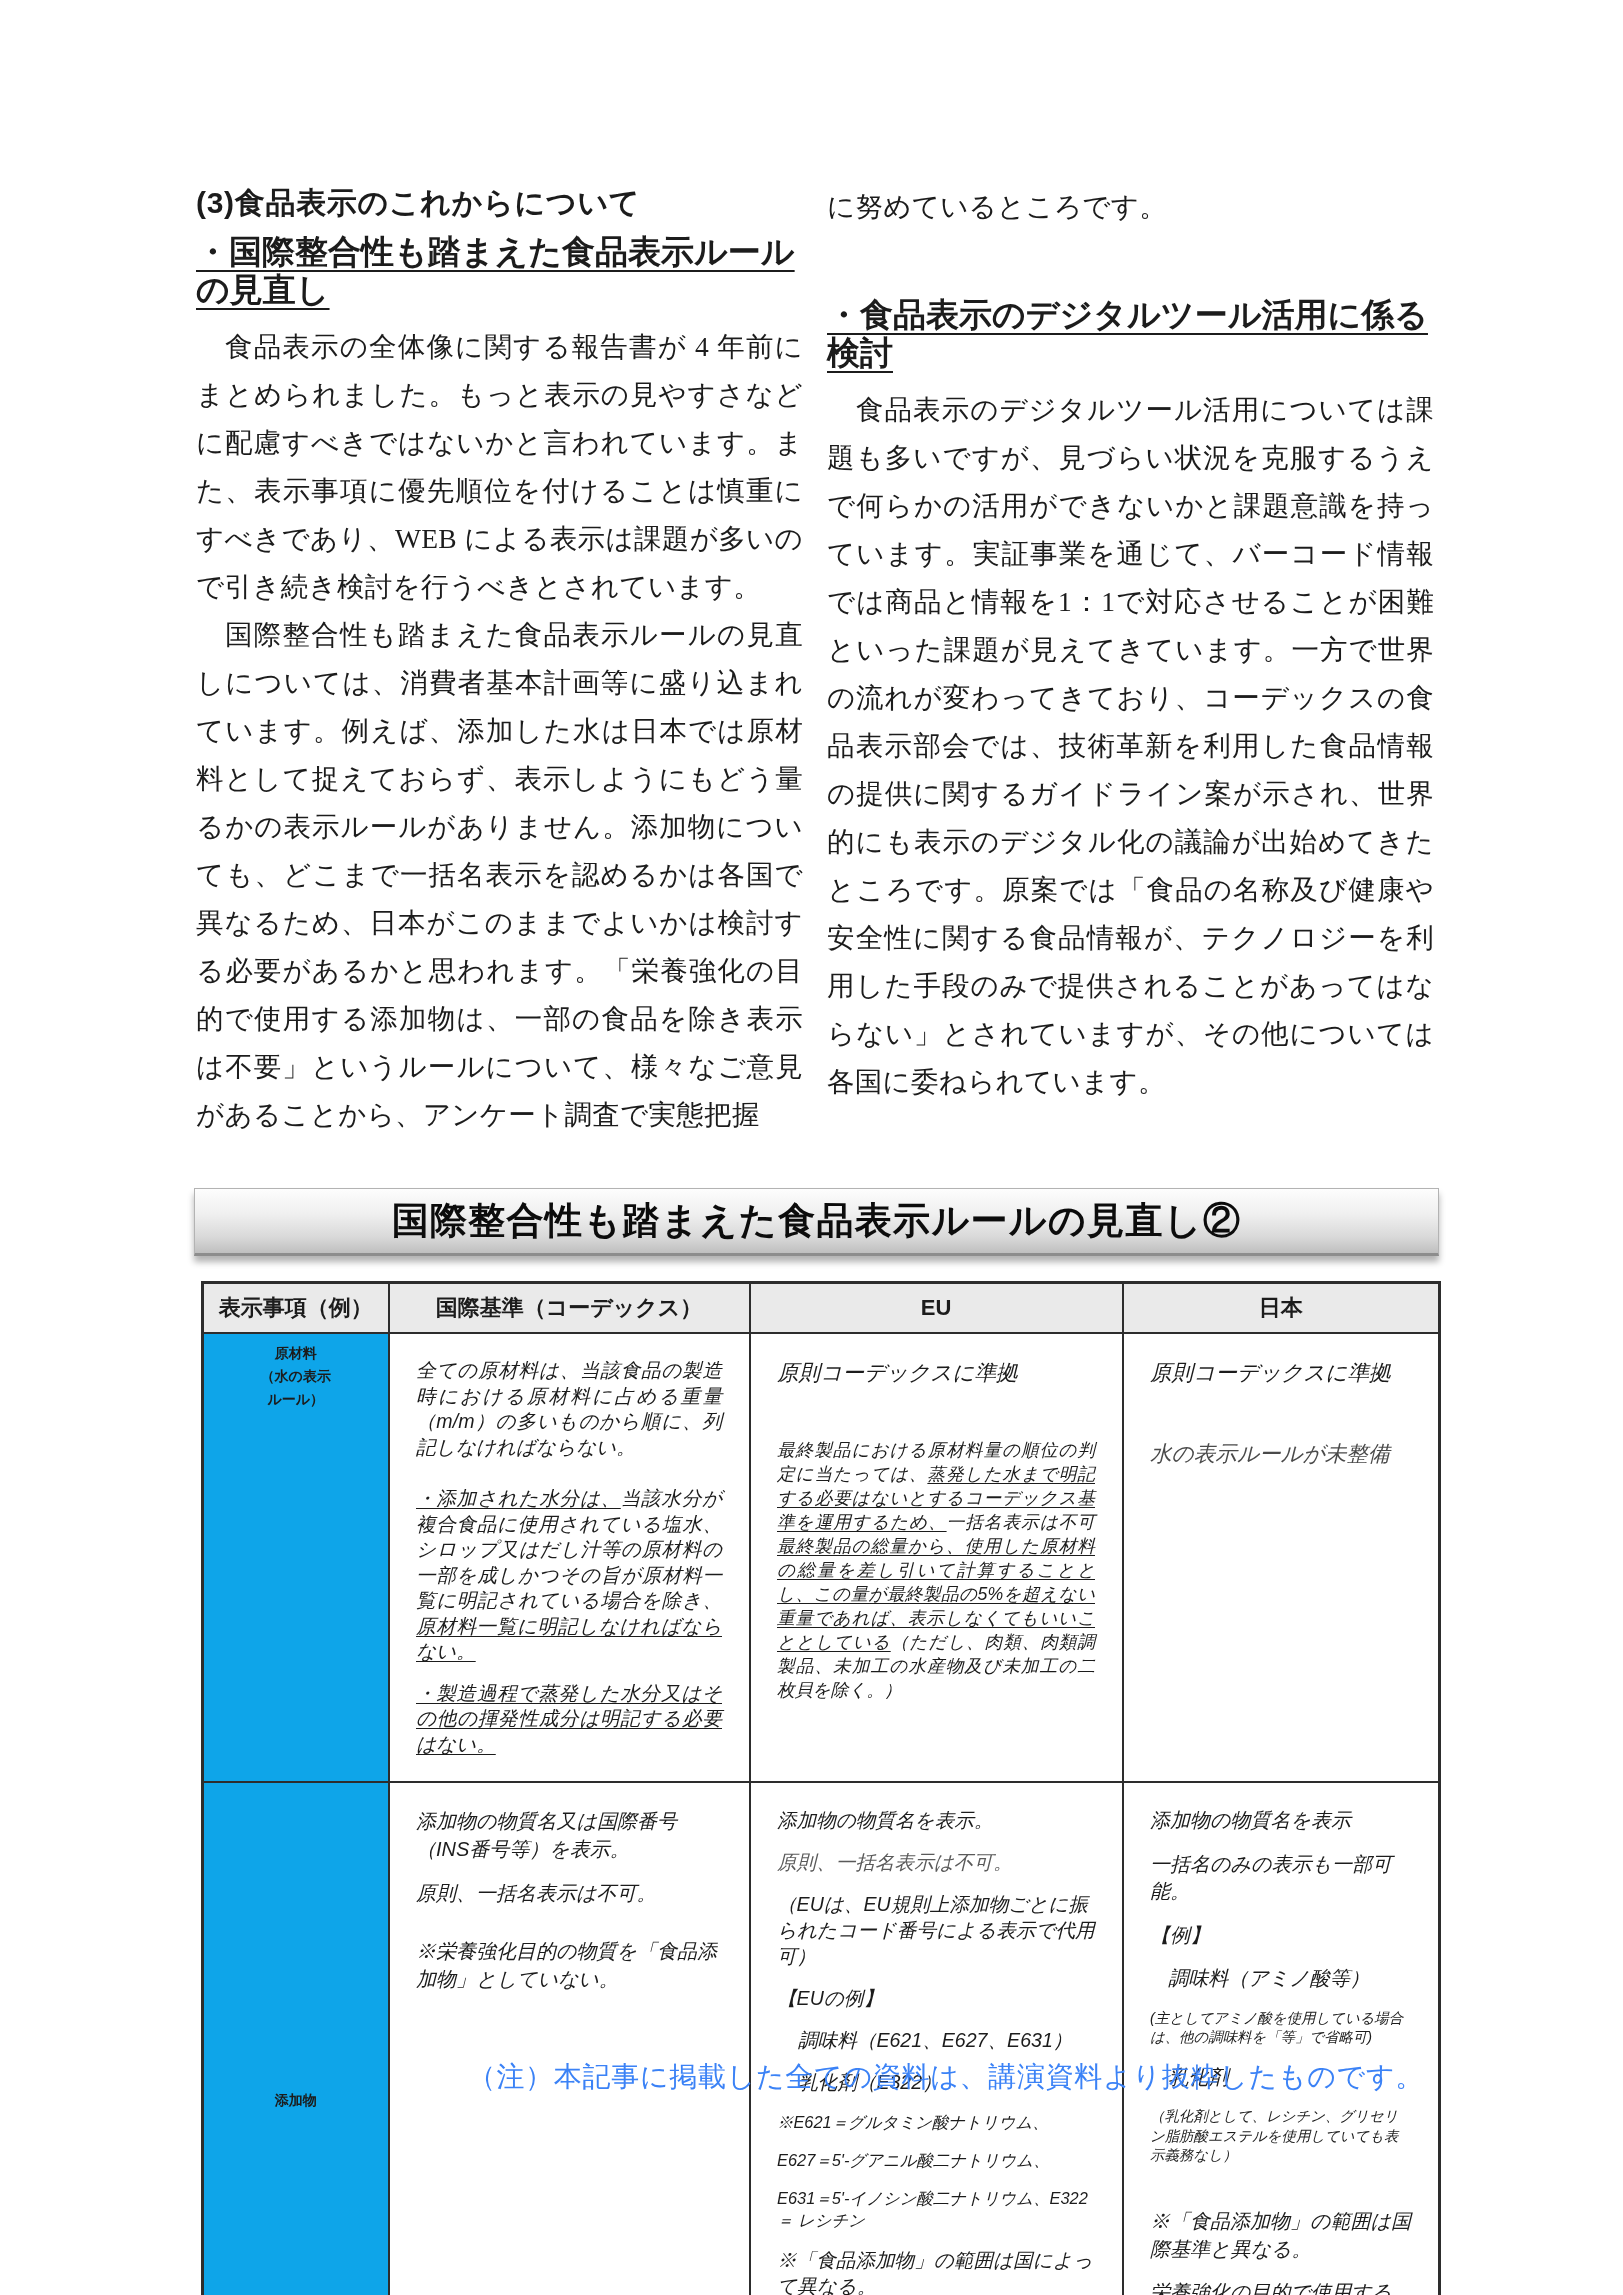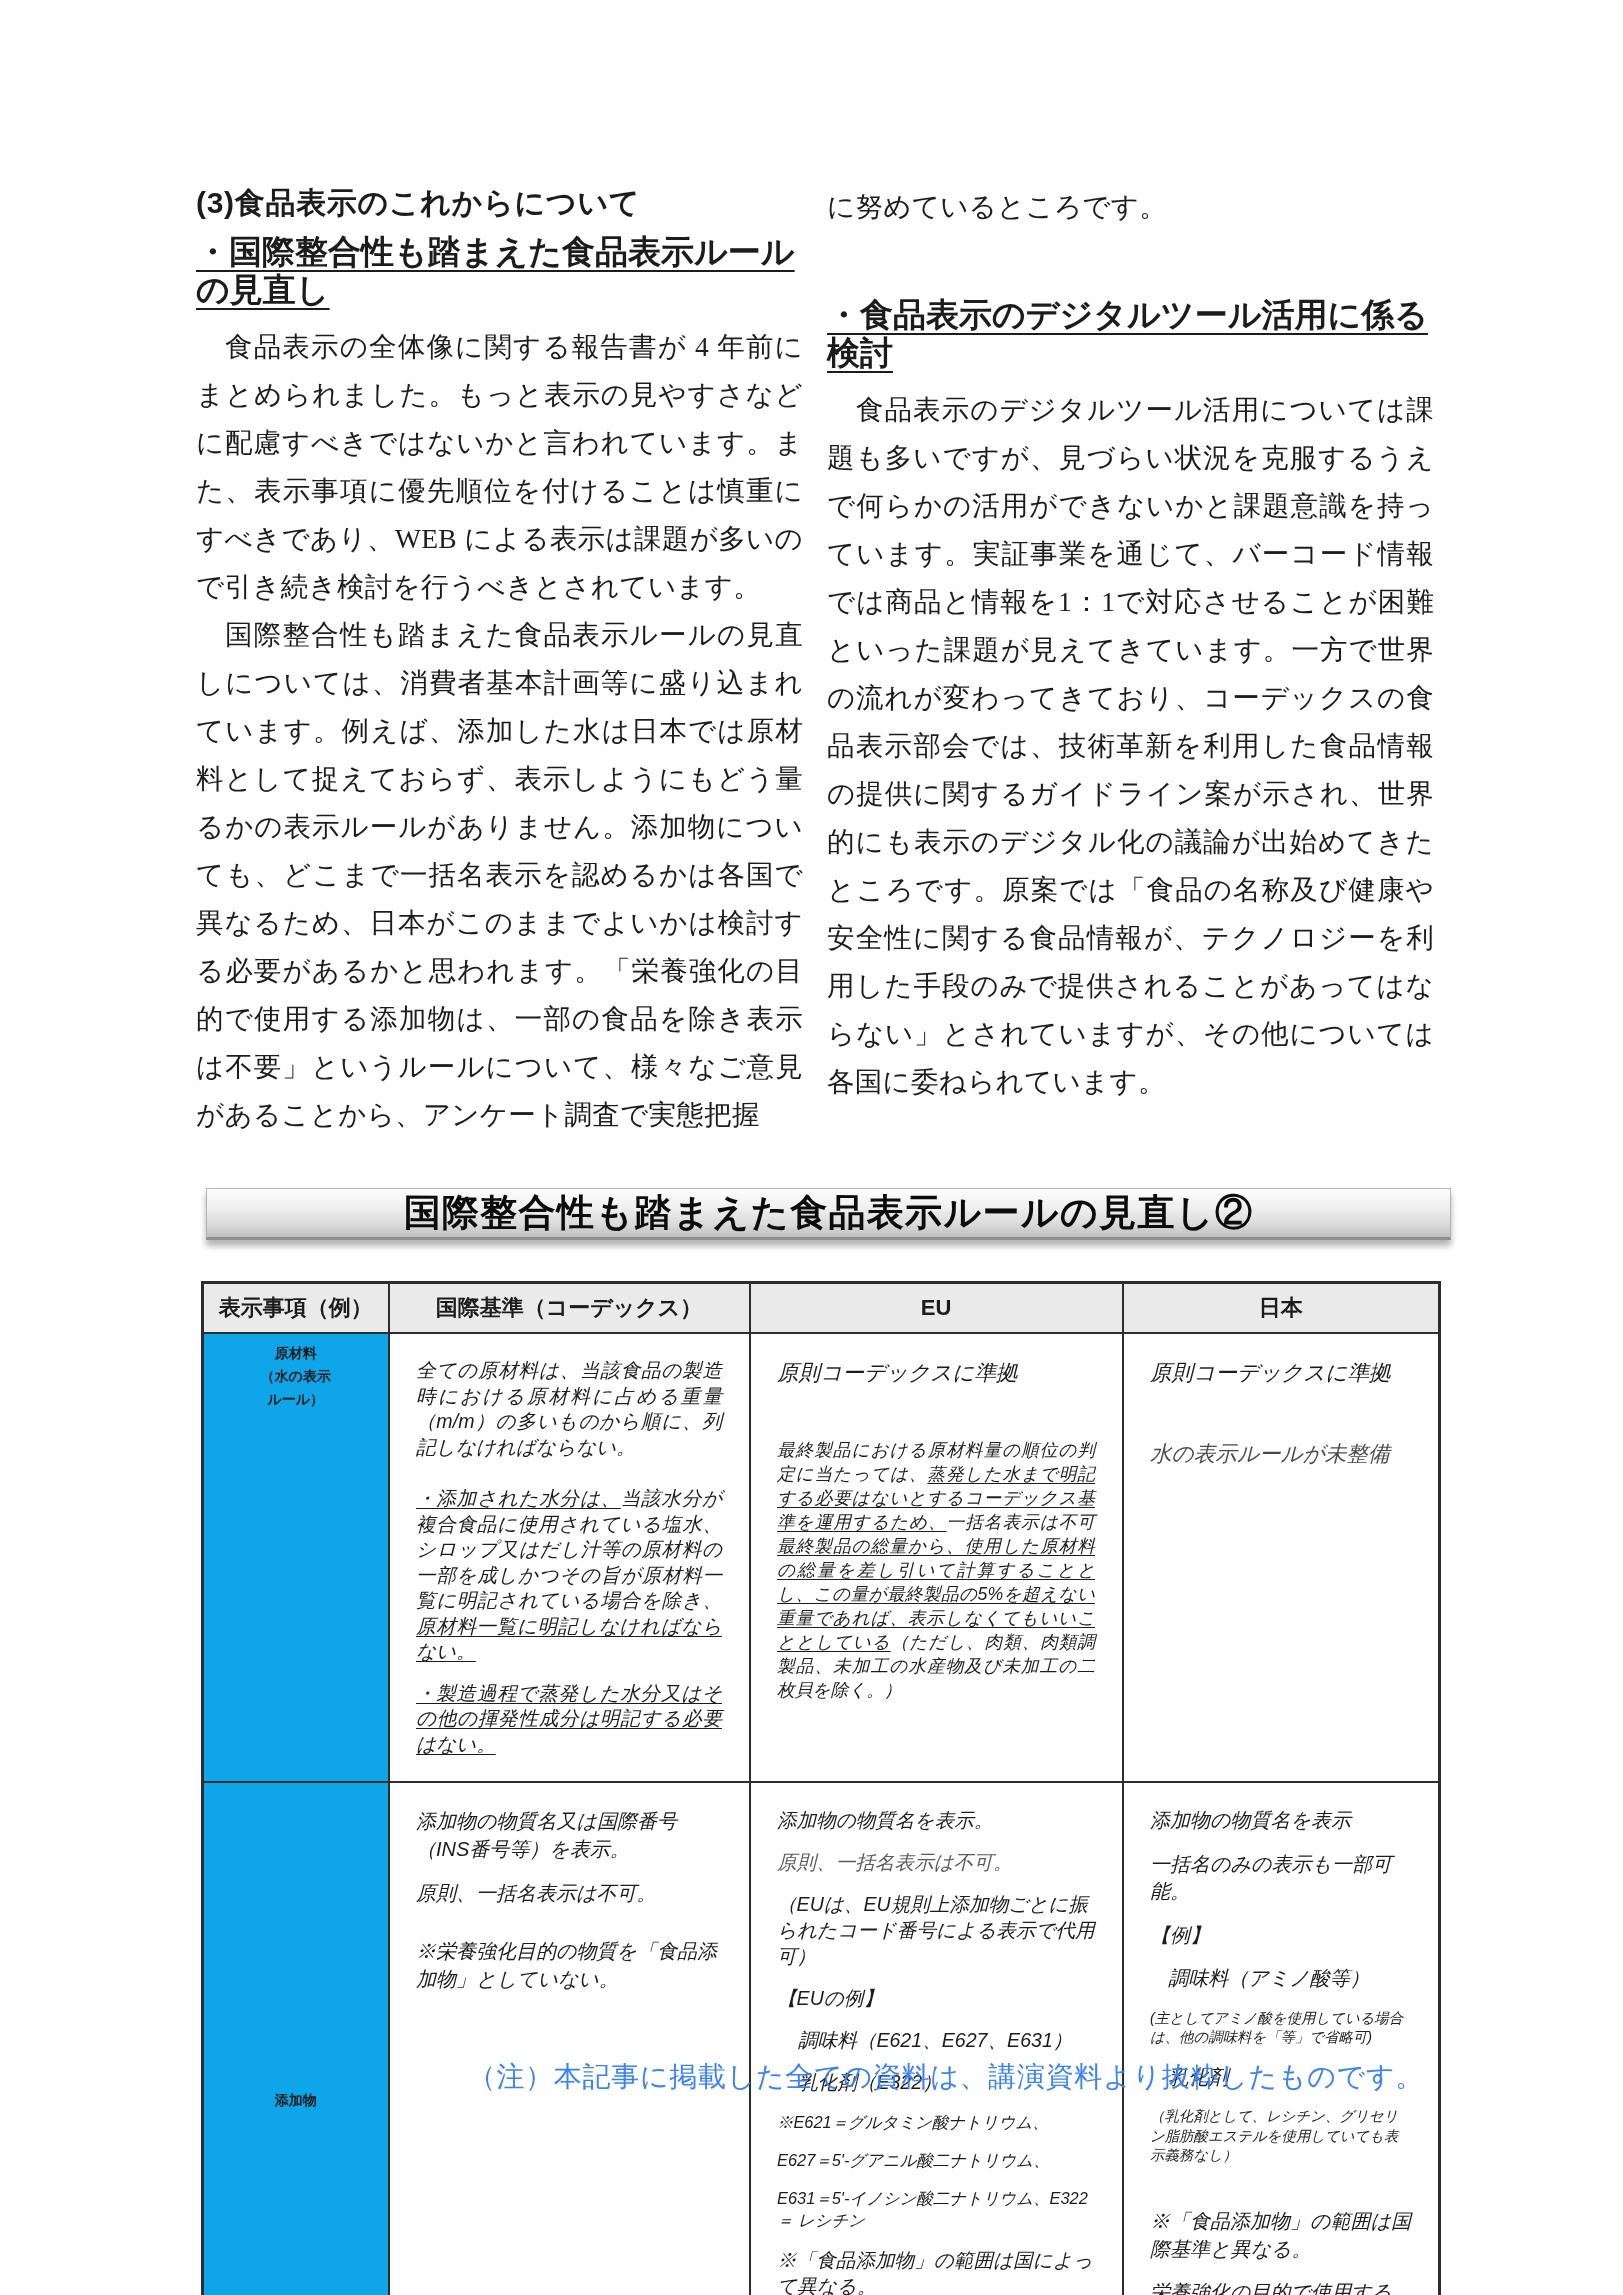--- a/index.html
+++ b/index.html
@@ -22,26 +22,26 @@
   }
   p.body {
     font-family:"Liberation Serif", serif; font-size:27.5px; line-height:48px;
     text-align:justify; margin:0; letter-spacing:0.3px;
   }
   p.indent { text-indent:29px; }
   .col-right h2.sub { margin-top:65px; }
 
   
   .banner {
-    position:absolute; left:194px; top:1188px; width:1245px; height:52px;
+    position:absolute; left:194px; top:1188px; width:1245px; height:68px;
     box-sizing:border-box;
     background:linear-gradient(180deg,#fdfdfd 0%,#efefef 40%,#d9d9d9 75%,#bfbfbf 100%);
     border:1.3px solid #b3b3b3; border-bottom:3.3px solid #8d8d8d;
     box-shadow:0 5.9px 6.5px rgba(0,0,0,0.30);
-    display:flex; align-items:center; justify-content:center;margin-left:12px;
+    display:flex; align-items:center; justify-content:center;
   }
   .banner-text {
     font-family:"Liberation Sans", sans-serif; font-weight:bold;
     font-size:37px; letter-spacing:1.3px; color:#0c0c0c;
   }
 
   
   table.cmp {
     position:absolute; left:201px; top:1281px; width:1238px;
     border-collapse:collapse; table-layout:fixed;

